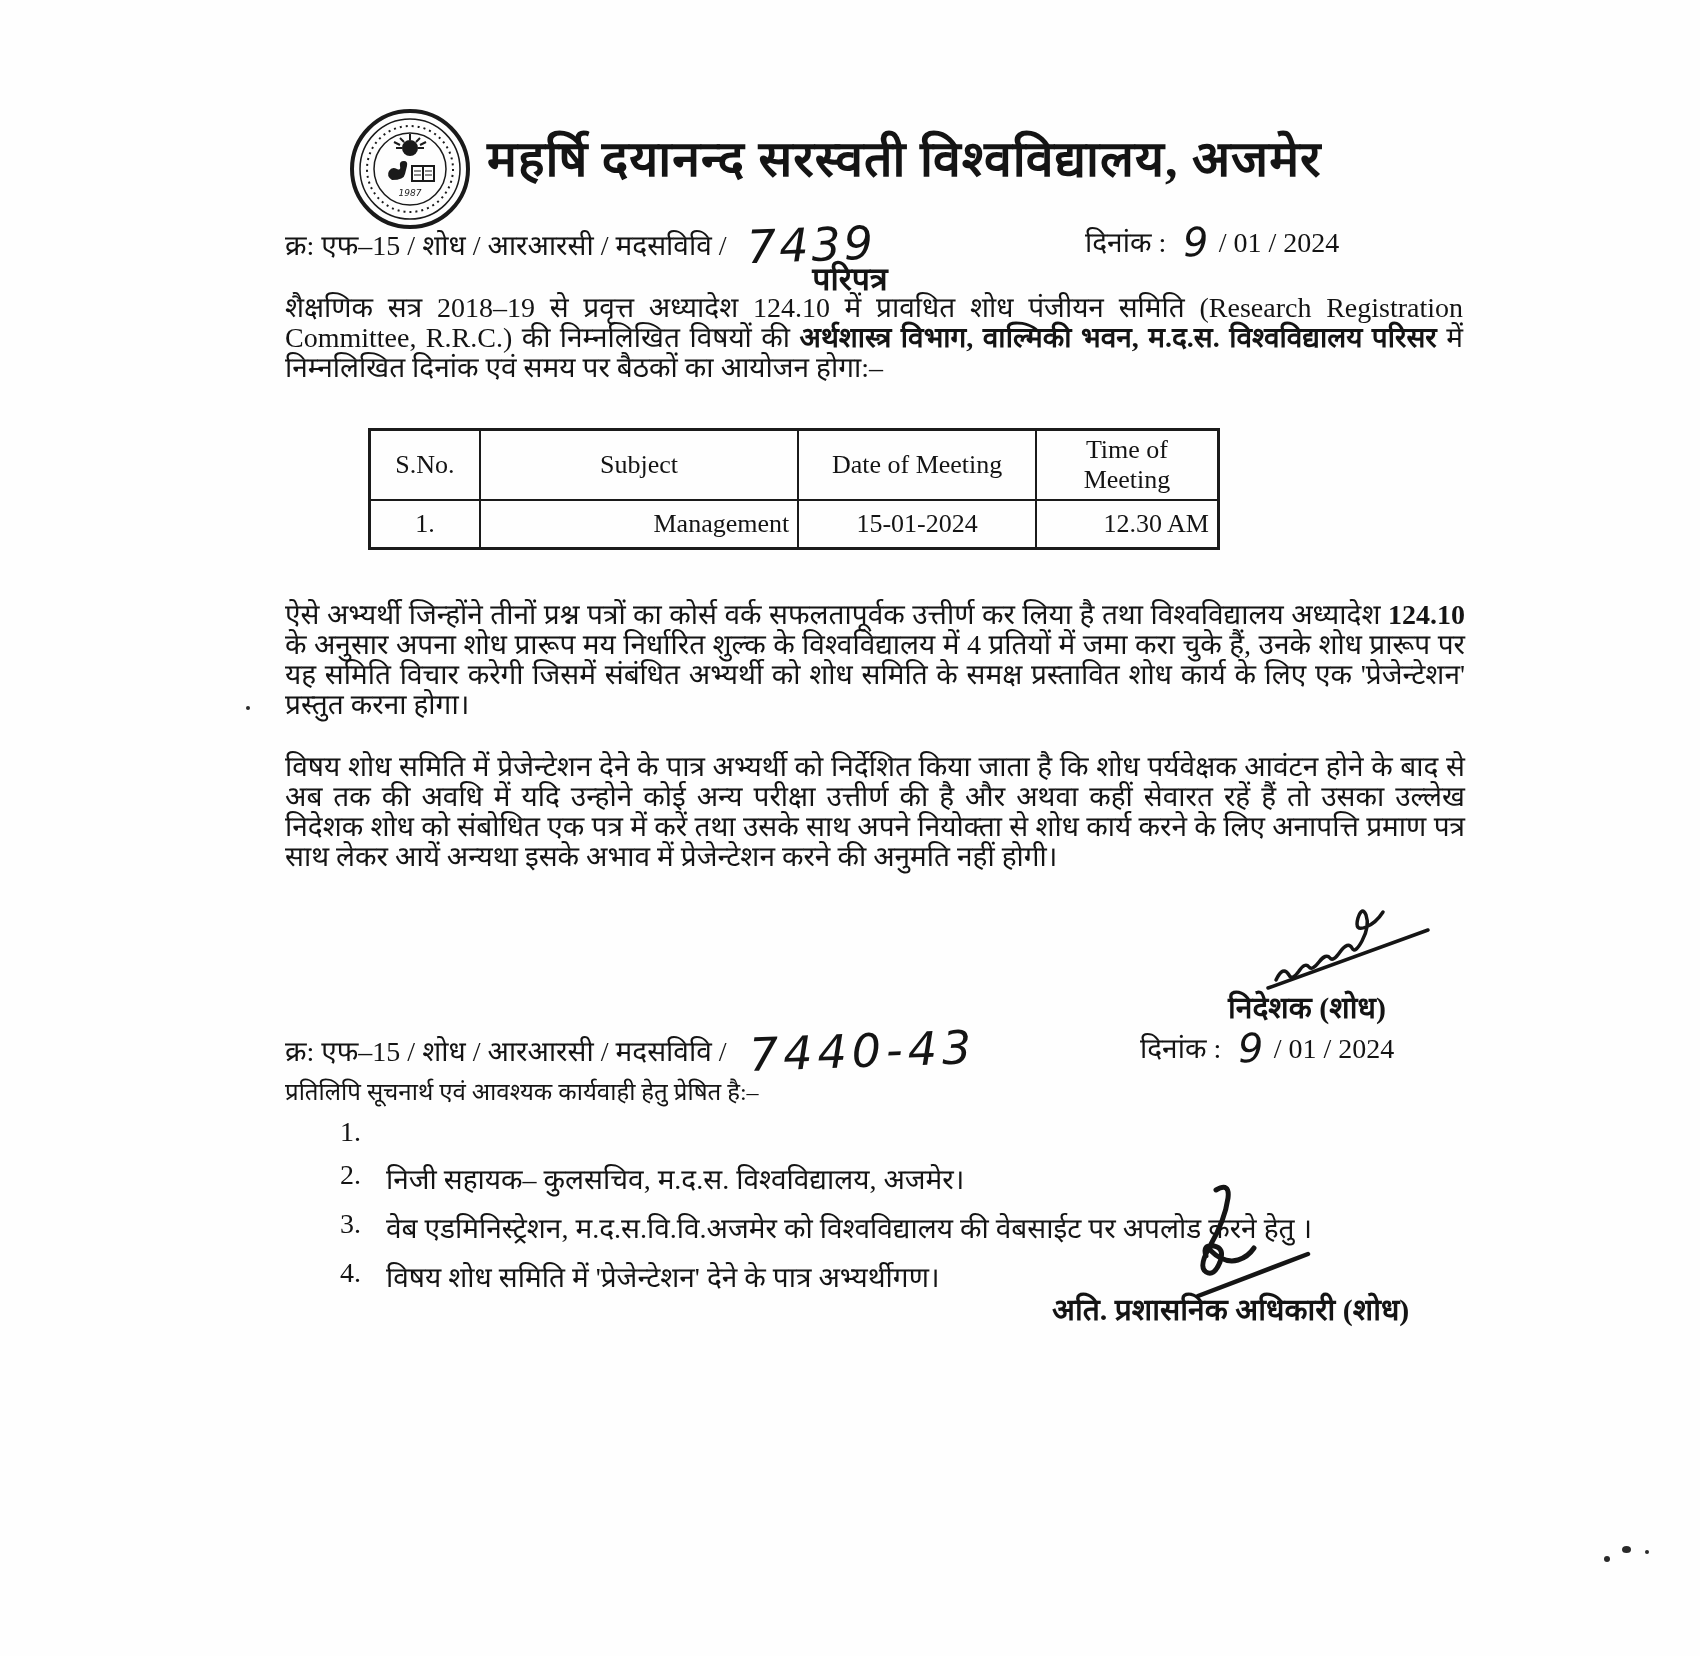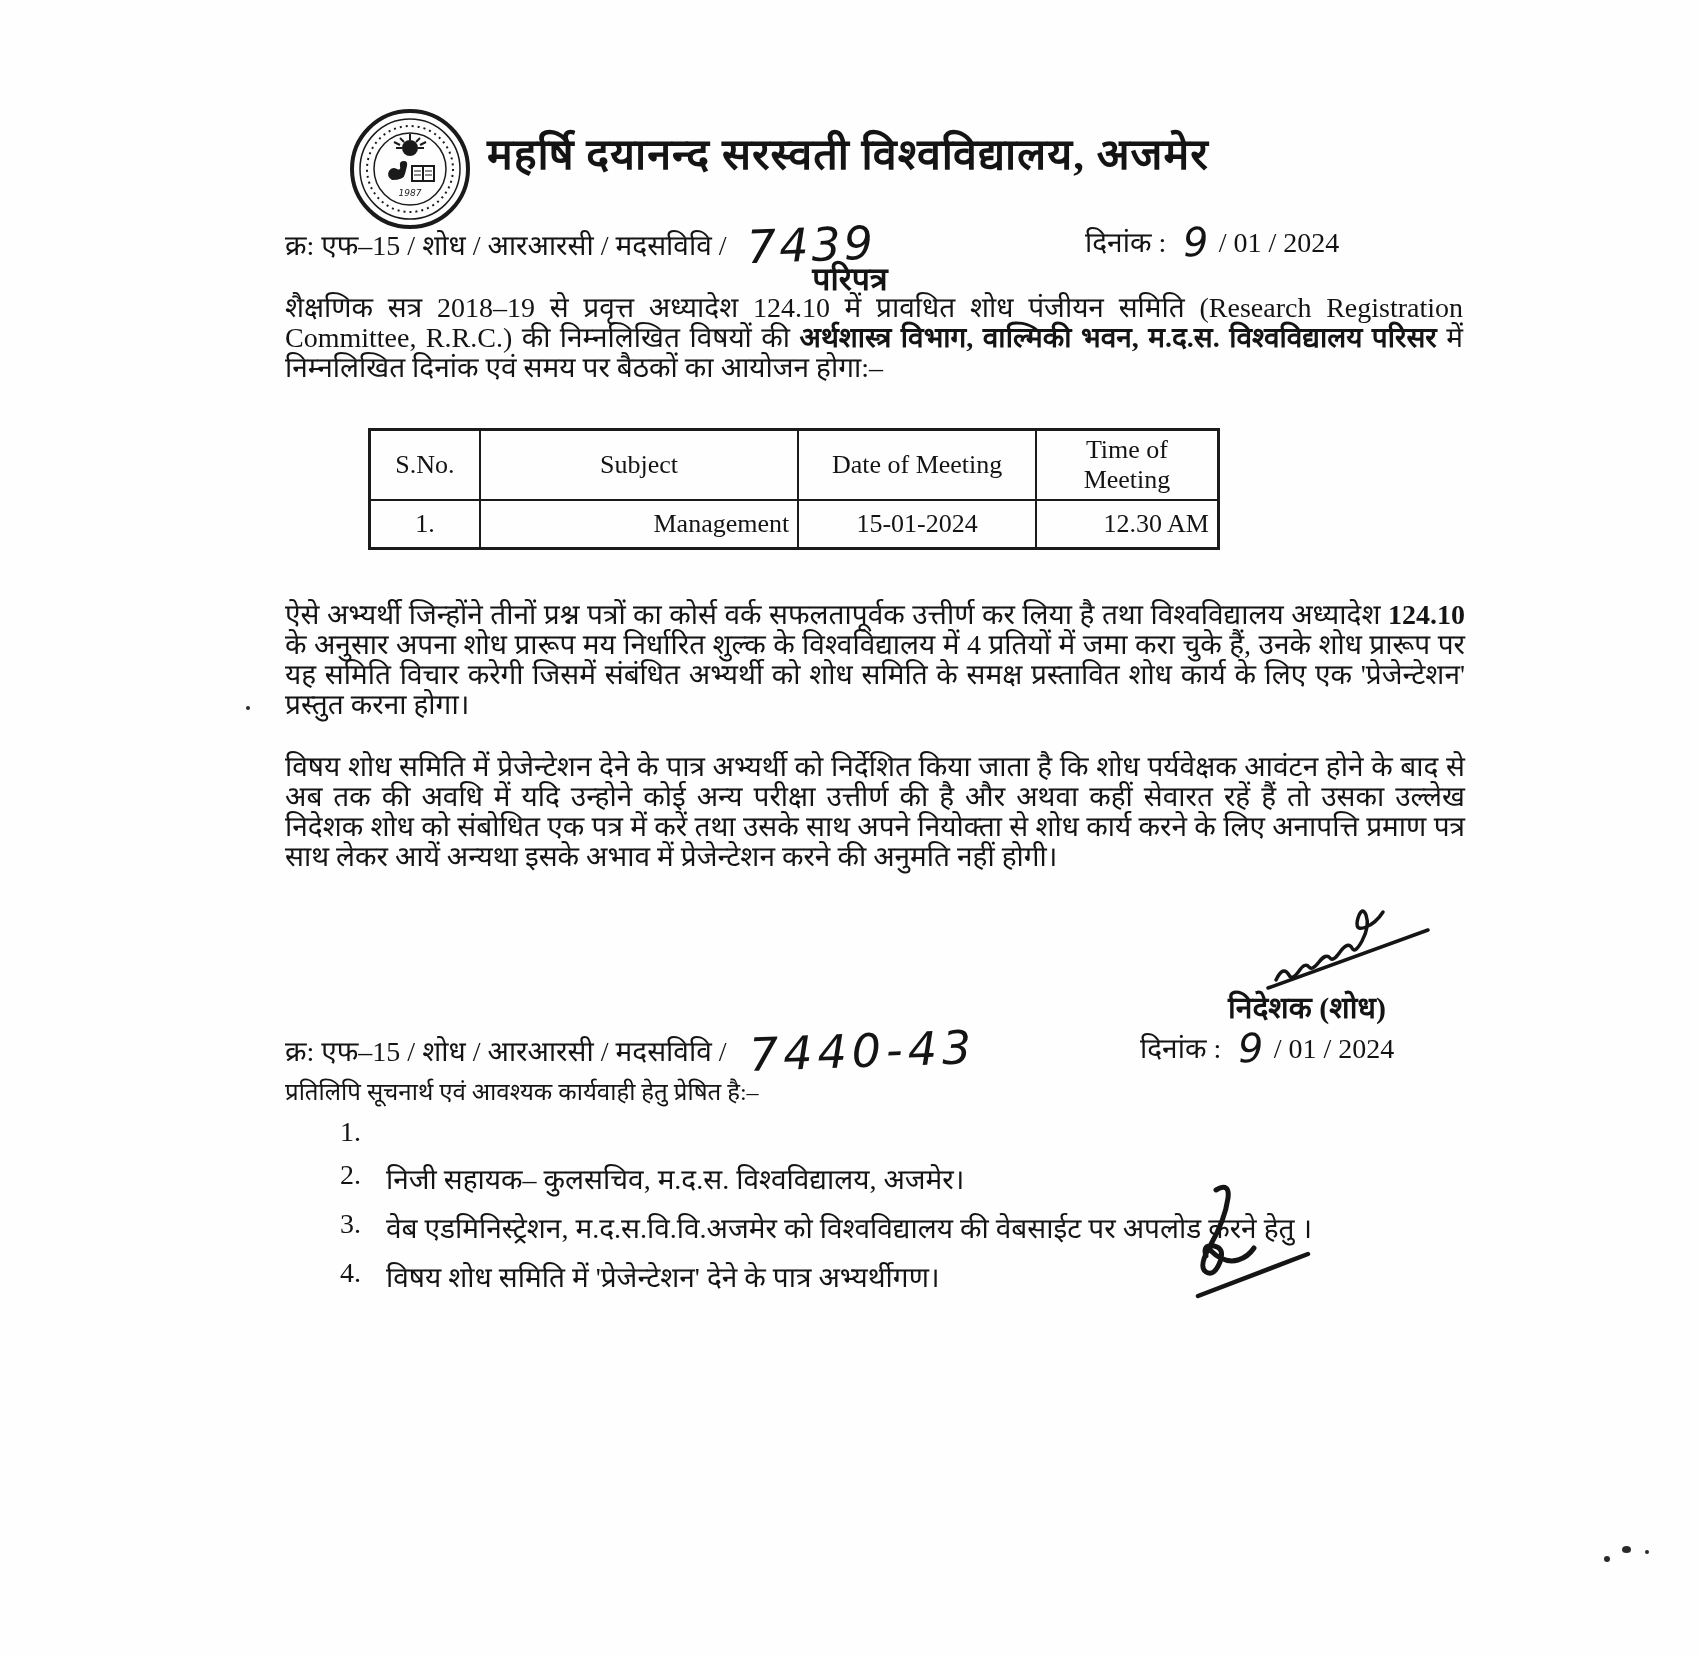--- a/index.html
+++ b/index.html
@@ -8,21 +8,21 @@
     width:1700px;height:1656px;
     background:#fefefe;
     margin:0 auto;
     font-family:"Liberation Serif","DejaVu Serif",serif;
     color:#141414;
     overflow:hidden;
   }
   .abs{position:absolute;}
   
   .uni-title{
-    font-size:43px;font-weight:bold;letter-spacing:1px;
+    font-size:50px;font-weight:bold;letter-spacing:1px;
     white-space:nowrap;
   }
   .logo-wrap{width:124px;height:126px;}
   
   .refline{font-size:28px;white-space:nowrap;}
   .hand{
     font-family:"DejaVu Sans",sans-serif;
     font-style:italic;
     font-size:46px;
     letter-spacing:3px;
@@ -185,19 +185,20 @@
       <span>विषय शोध समिति में 'प्रेजेन्टेशन' देने के पात्र अभ्यर्थीगण।</span>
     </div>
   </div>
 
   <div class="abs" style="left:1158px;top:1178px;">
     <svg width="170" height="130" viewBox="0 0 170 130">
       <path d="M58,12 q14,-8 12,8 q-3,22 -18,48 q-12,21 -4,26 q8,5 14,-10 q5,-14 -6,-16 q-12,-2 -8,10 M52,72 q14,14 28,10 q10,-3 16,-12" fill="none" stroke="#151515" stroke-width="5" stroke-linecap="round"></path>
       <path d="M40,118 L150,76" fill="none" stroke="#151515" stroke-width="4.5" stroke-linecap="round"></path>
     </svg>
   </div>
+  <div class="abs sig-label" style="left:1052px;top:1288px;">अति. प्रशासनिक अधिकारी (शोध)</div>
 
   <div class="abs speck" style="left:1604px;top:1556px;width:6px;height:6px;"></div>
   <div class="abs speck" style="left:1622px;top:1546px;width:9px;height:7px;"></div>
   <div class="abs speck" style="left:1645px;top:1550px;width:4px;height:4px;"></div>
   <div class="abs speck" style="left:246px;top:706px;width:4px;height:4px;"></div>
 
 </div>
 
 </body></html>

